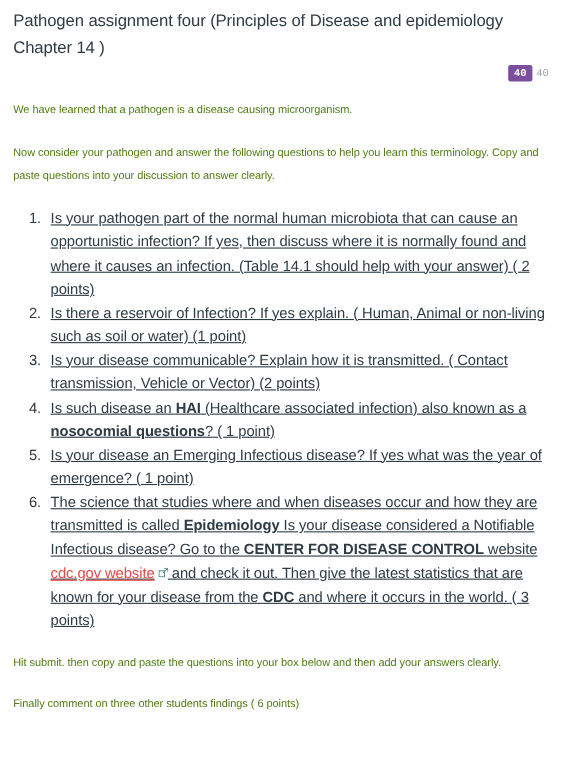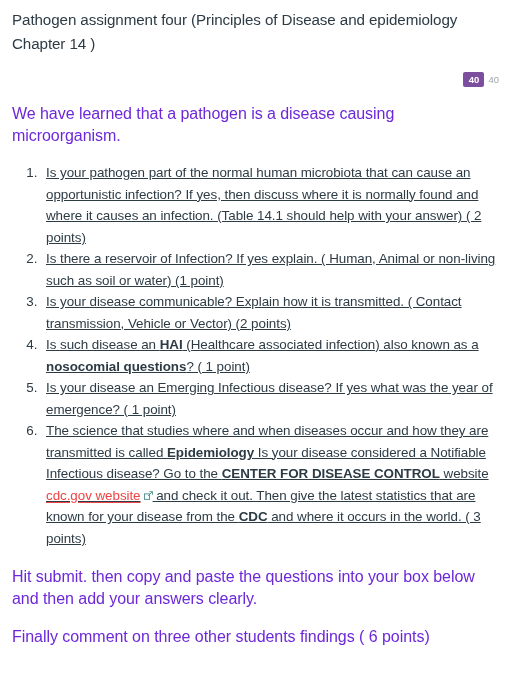--- a/index.html
+++ b/index.html
@@ -33,23 +33,24 @@
     letter-spacing: -0.1px;
     margin: 0 40px 0 1px;
   }
 
   
   .points-row {
     display: flex;
     justify-content: flex-end;
     align-items: center;
     gap: 4px;
-    margin-top: 16px;
+    margin-top: 3px;
     padding-right: 6px;
     height: 15px;
+    font-family: Liberation Mono, monospace;
   }
   .points-badge {
     display: inline-block;
     background: #7b4e9e;
     color: #ffffff;
     font-size: 9.5px;
     line-height: 13px;
     font-weight: 600;
     padding: 1px 5px 1px 5px;
     border-radius: 2px;
@@ -61,23 +62,23 @@
     font-size: 9.5px;
     line-height: 13px;
     font-weight: 400;
     padding-right: 2px;
   }
 
   
   .body-copy {
     margin: 0;
     padding: 0 6px 0 1px;
-    font-size: 16px;
+    font-size: 10px;
     line-height: 21.5px;
-    color: #6d28d9;
+    color: #4d7c0f;
     letter-spacing: -0.05px;
   }
   .p-spaced { margin-top: 17px; }
   .p-spaced-tight { margin-top: 16px; }
 
   b, .bold { font-weight: 700; }
 
   
   .question-list {
     margin: 16px 0 0 0;
@@ -127,20 +128,21 @@
   <h1 class="assignment-title">Pathogen assignment four (Principles of Disease and epidemiology Chapter 14 )</h1>
 
   <div class="points-row">
     <span class="points-badge">40</span>
     <span class="points-secondary">40</span>
   </div>
 
   <p class="body-copy p-spaced-tight">We have learned that a pathogen is a disease causing microorganism.</p>
 
 
+  <p class="body-copy p-spaced">Now consider your pathogen and answer the following questions to help you learn this terminology. Copy and paste questions into your discussion to answer clearly.</p>
 
   <ol class="question-list">
 
     <li>
       <span>Is your pathogen part of the normal human microbiota that can cause  an opportunistic infection? If yes, then discuss where it is normally found and where it causes an infection. (Table 14.1 should help with your answer)  ( 2 points)</span>
     </li>
 
     <li>
       <span>Is there a reservoir of Infection? If yes explain. ( Human, Animal or non-living such as soil or water) (1 point)</span>
     </li>

